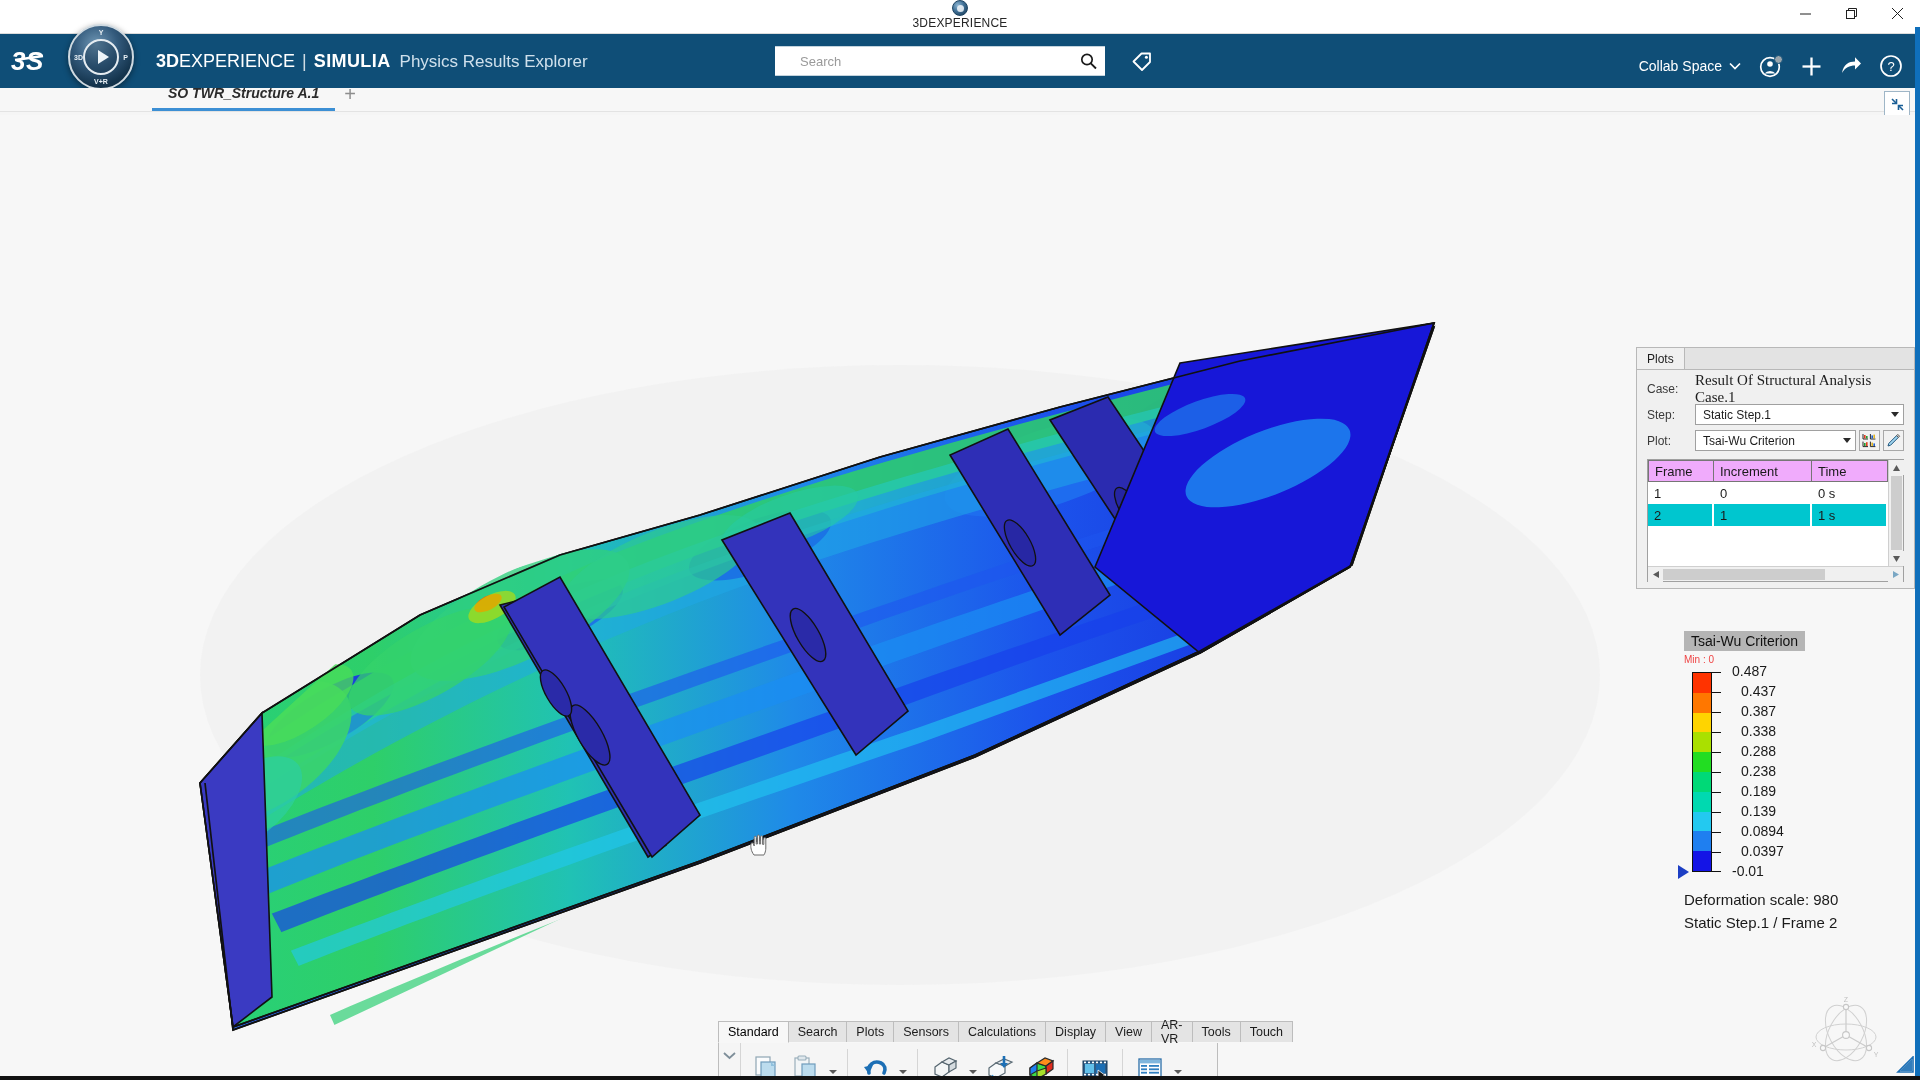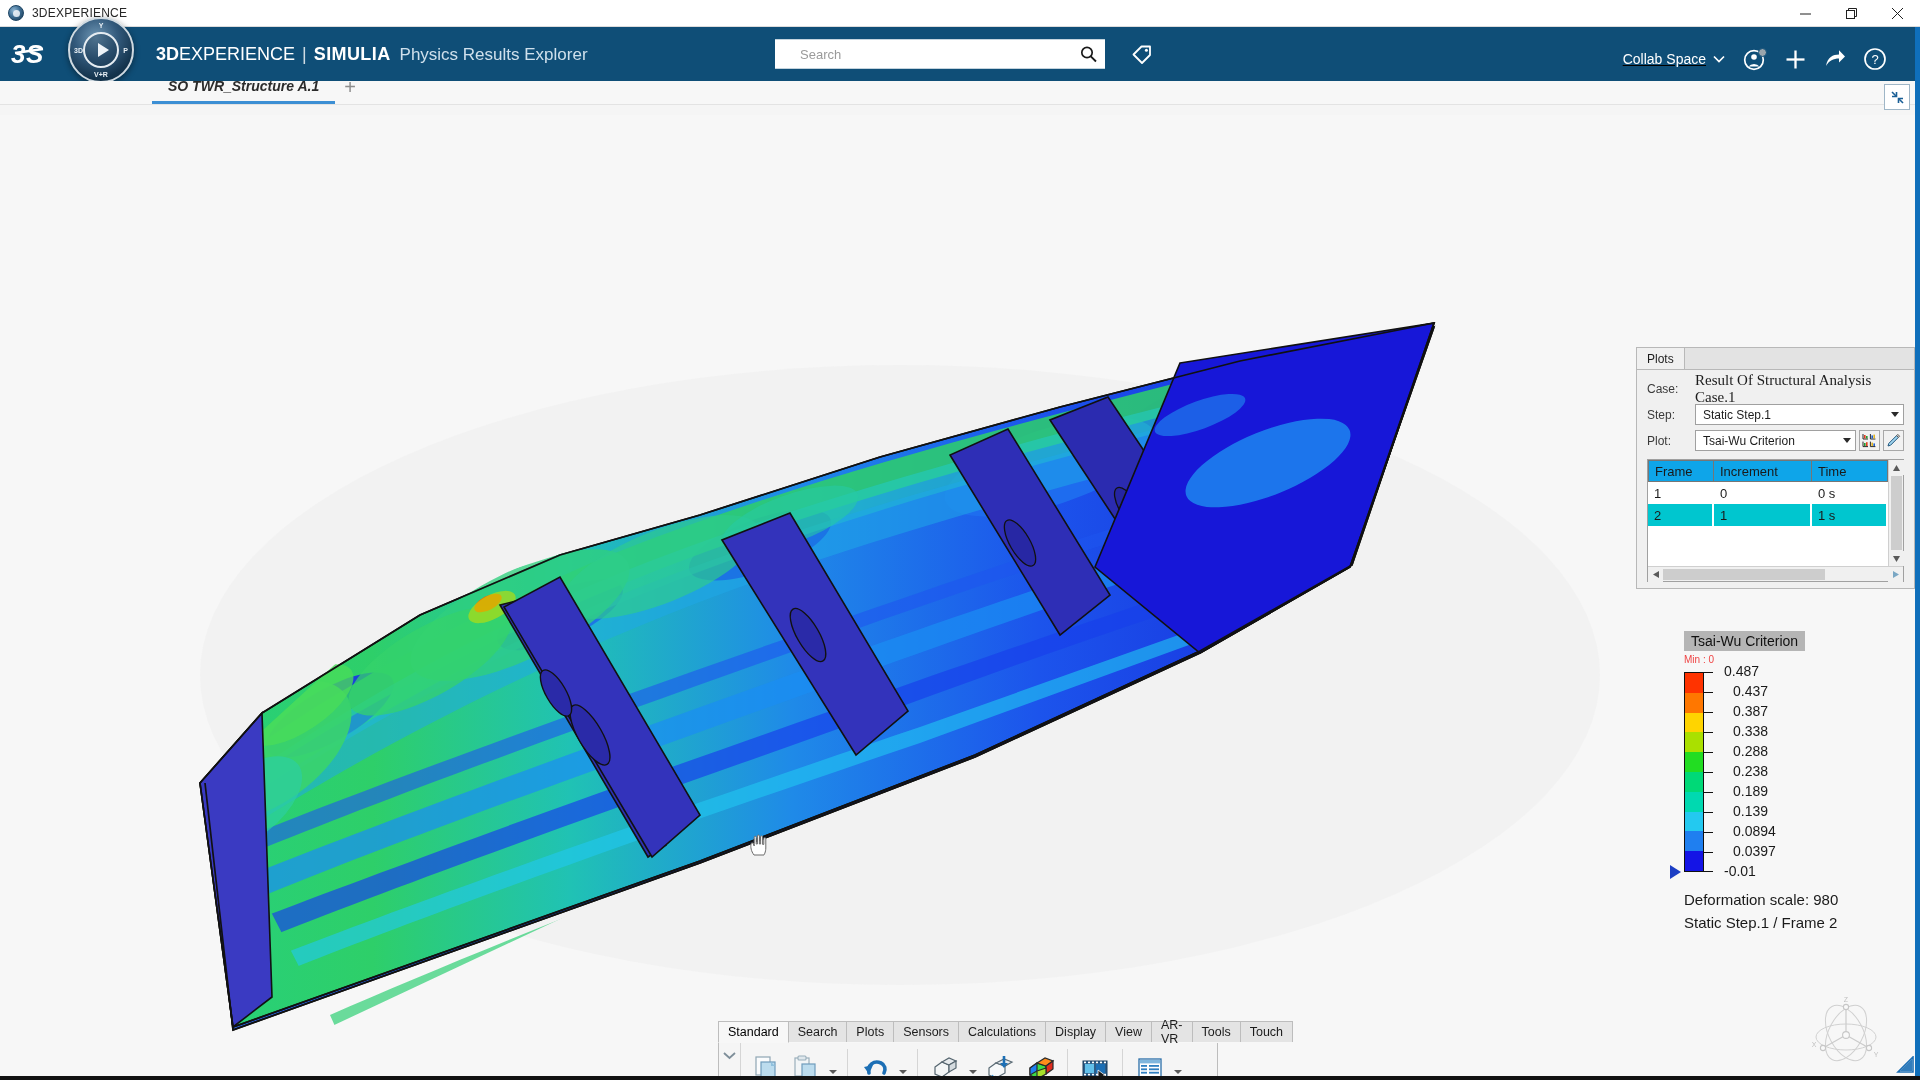--- a/index.html
+++ b/index.html
@@ -6,24 +6,25 @@
   * { box-sizing: border-box; margin: 0; padding: 0; }
   html, body {
     width: 1920px; height: 1080px;
     overflow: hidden;
     font-family: "Liberation Sans", sans-serif;
     background: #f5f5f5;
   }
 
   
   .titlebar {
-    height: 27px; background: #ffffff;
+    height: 34px; background: #ffffff;
     display: flex; align-items: center;
     border-bottom: 1px solid #dcdcdc;
     position: relative;
+    flex-direction: column;
   }
   .titlebar-icon {
     width: 16px; height: 16px; margin-left: 8px; margin-right: 8px;
     border-radius: 50%;
     background: radial-gradient(circle at 35% 32%, #8fb7d4 0%, #3f6f95 45%, #17364f 100%);
     border: 1px solid #1d4463;
     position: relative;
   }
   .titlebar-icon::after {
     content: ""; position: absolute; left: 4px; top: 4px;
@@ -93,22 +94,22 @@
   }
   .search-input::placeholder { color: #9a9a9a; }
   .search-btn { width: 32px; height: 100%; display: flex; align-items: center; justify-content: center; background: transparent; border: none; cursor: pointer; }
   .tag-icon-btn {
     position: absolute; left: 1125px; top: 50%; transform: translateY(-50%);
     width: 34px; height: 34px; display: flex; align-items: center; justify-content: center;
     cursor: pointer;
   }
 
   .header-right {
-    position: absolute; right: 27px; top: 0; height: 64px;
-    display: flex; align-items: center; gap: 4px; text-decoration: underline;
+    position: absolute; right: 11px; top: 0; height: 64px;
+    display: flex; align-items: center; gap: 4px;
   }
   .collab {
     color: #ffffff; font-size: 14px; display: flex; align-items: center; gap: 7px;
     padding: 0 8px; cursor: pointer; white-space: nowrap;
   }
   .hdr-icon {
     width: 36px; height: 36px; display: flex; align-items: center; justify-content: center;
     cursor: pointer; position: relative; color: #fff;
   }
   .badge-dot {
@@ -179,21 +180,21 @@
   }
 
   .grid-wrap {
     flex: 1; margin-top: 3px; background: #fff; border: 1px solid #a0a0a0;
     display: flex; flex-direction: column; min-height: 0;
   }
   .grid-main { flex: 1; display: flex; min-height: 0; }
   .grid-cols { flex: 1; display: flex; flex-direction: column; overflow: hidden; }
   .grid-head { display: flex; height: 22px; }
   .gh {
-    background: #0ea5e9; border: 1px solid #767676; border-left: none;
+    background: #f0abfc; border: 1px solid #767676; border-left: none;
     font-size: 13px; color: #1a1a1a; display: flex; align-items: center; padding-left: 6px;
   }
   .gh:first-child { border-left: 1px solid #767676; }
   .gc1 { width: 66px; flex: 0 0 66px; }
   .gc2 { width: 98px; flex: 0 0 98px; }
   .gc3 { flex: 1; }
   .grow { display: flex; height: 22px; }
   .gcell { font-size: 13px; color: #1a1a1a; display: flex; align-items: center; padding-left: 6px; }
   .grow.sel .gcell { background: #00c6cf; }
   .grow.sel .gcell { border-right: 2px solid #ffffff; }
@@ -210,21 +211,21 @@
   .hsb-track { flex: 1; height: 11px; background: #f0f0f0; position: relative; }
   .hsb-thumb { position: absolute; left: 0; top: 0; height: 11px; width: 72%; background: #cdcdcd; }
 
   
   .legend { position: absolute; left: 1684px; top: 516px; }
   .legend-title {
     background: #b5b5b5; color: #111; font-size: 14px; padding: 2px 7px;
     display: inline-block; margin-bottom: 3px;
   }
   .legend-min { font-size: 10px; color: #ef4444; margin-bottom: 7px; }
-  .legend-bar-wrap { display: flex; align-items: center; position: relative; }
+  .legend-bar-wrap { display: flex; align-items: center; position: relative; margin-left: 8px; }
   .legend-bar { width: 20px; border: 1px solid #111; display: flex; flex-direction: column; }
   .legend-band { flex: 1; }
   .legend-tick {
     position: absolute; left: 0; height: 1px; width: 9px; background: #111;
   }
   .legend-labels { position: relative; margin-left: 10px; }
   .legend-label { position: absolute; font-size: 14px; color: #1a1a1a; white-space: nowrap; }
   .legend-pointer {
     position: absolute; left: -14px; width: 0; height: 0;
     border-top: 7px solid transparent; border-bottom: 7px solid transparent;

